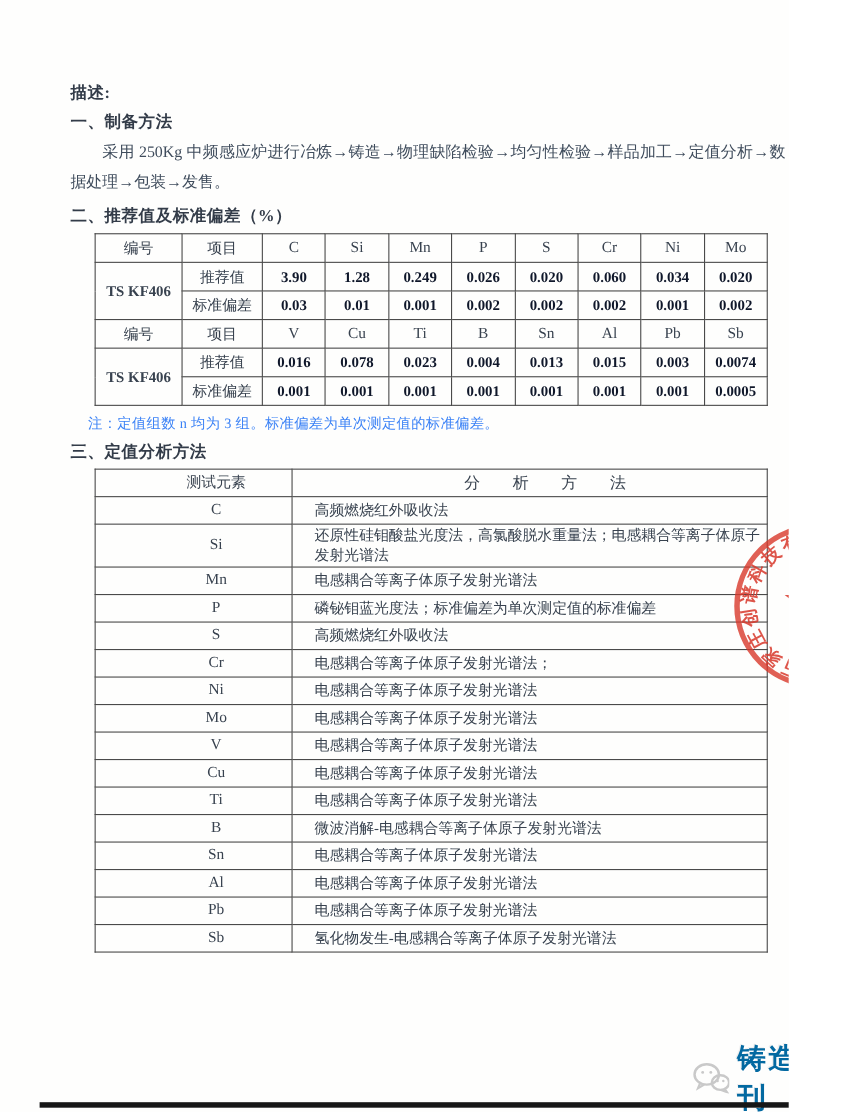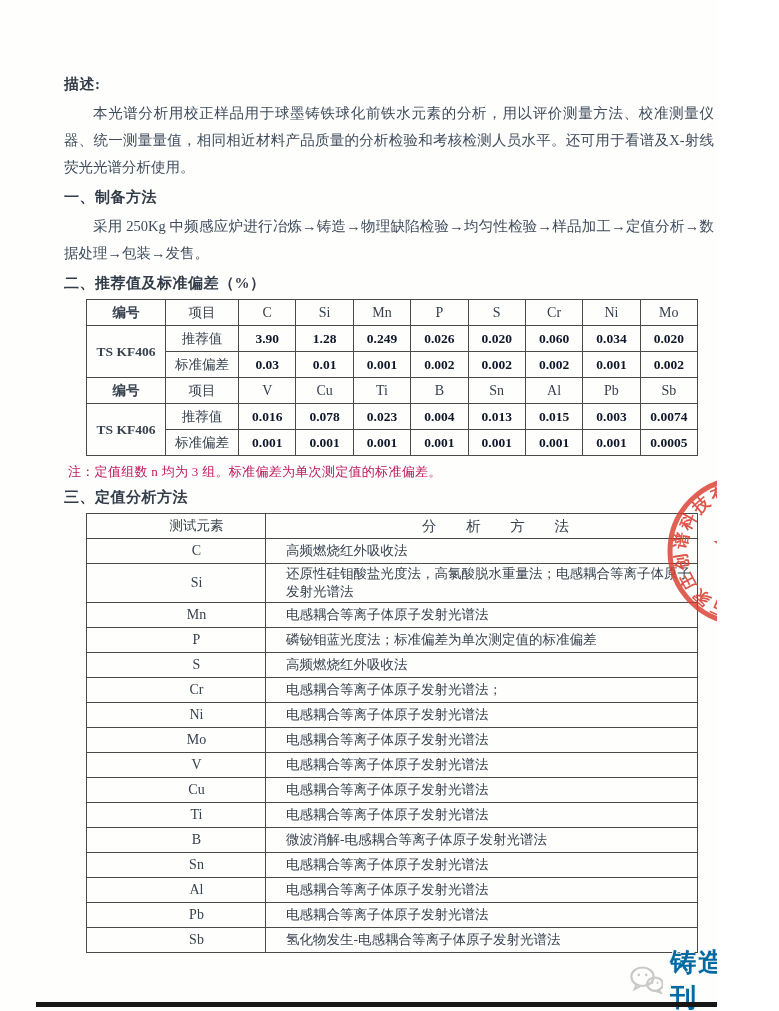--- a/index.html
+++ b/index.html
@@ -17,35 +17,35 @@
   .h{
     font-weight:bold;font-size:15px;color:#333c49;
     margin:7px 0 6px 0;letter-spacing:.5px;
   }
   .body-p{
     font-size:14.5px;line-height:27px;margin:0 0 2px 0;
     text-align:justify;color:#3f4c5c;
   }
   .indent{text-indent:2em;}
   .note{
-    font-size:13px;color:#be185d;margin:7px 0 4px 4px;letter-spacing:.3px;
+    font-size:13px;color:#3b82f6;margin:7px 0 4px 16px;letter-spacing:.3px;
   }
   table{
     border-collapse:collapse;table-layout:fixed;
     width:612px;margin-left:22px;
     font-size:13.5px;color:#38424f;
   }
   td,th{
     border:1px solid #4a4a4a;
     text-align:center;vertical-align:middle;
     padding:1px 3px;font-weight:normal;
     overflow:hidden;white-space:nowrap;
   }
   #values-table td,#values-table th{height:23px;}
-  #values-table .c-id{width:72px;font-weight:bold;}
+  #values-table .c-id{width:72px;}
   #values-table .c-item{width:66px;}
   .sample-id{font-weight:bold;font-size:13.5px;}
   .value-cell{font-weight:bold;font-size:13.5px;color:#0f172a;}
   .element-cell{font-size:14px;}
   #methods-table{margin-top:2px;}
   #methods-table td,#methods-table th{height:22px;padding-left:44px;}
   #methods-table .c-elem{width:131px;}
   #methods-table .method-cell{
     text-align:left;padding-left:20px;white-space:normal;
   }
@@ -68,21 +68,20 @@
     background:#171717;
   }
 </style>
 </head>
 <body>
 
 <div class="page">
   <div class="content">
 
     <div class="h">描述:</div>
-    <p class="body-p indent">本光谱分析用校正样品用于球墨铸铁球化前铁水元素的分析，用以评价测量方法、校准测量仪器、统一测量量值，相同相近材料产品质量的分析检验和考核检测人员水平。还可用于看谱及X-射线荧光光谱分析使用。</p>
 
     <div class="h">一、制备方法</div>
     <p class="body-p indent">采用 250Kg 中频感应炉进行冶炼→铸造→物理缺陷检验→均匀性检验→样品加工→定值分析→数据处理→包装→发售。</p>
 
     <div class="h">二、推荐值及标准偏差（%）</div>
     <table id="values-table">
         <tbody>
           <tr>
             <th class="c-id">编号</th>
             <th class="c-item">项目</th>

